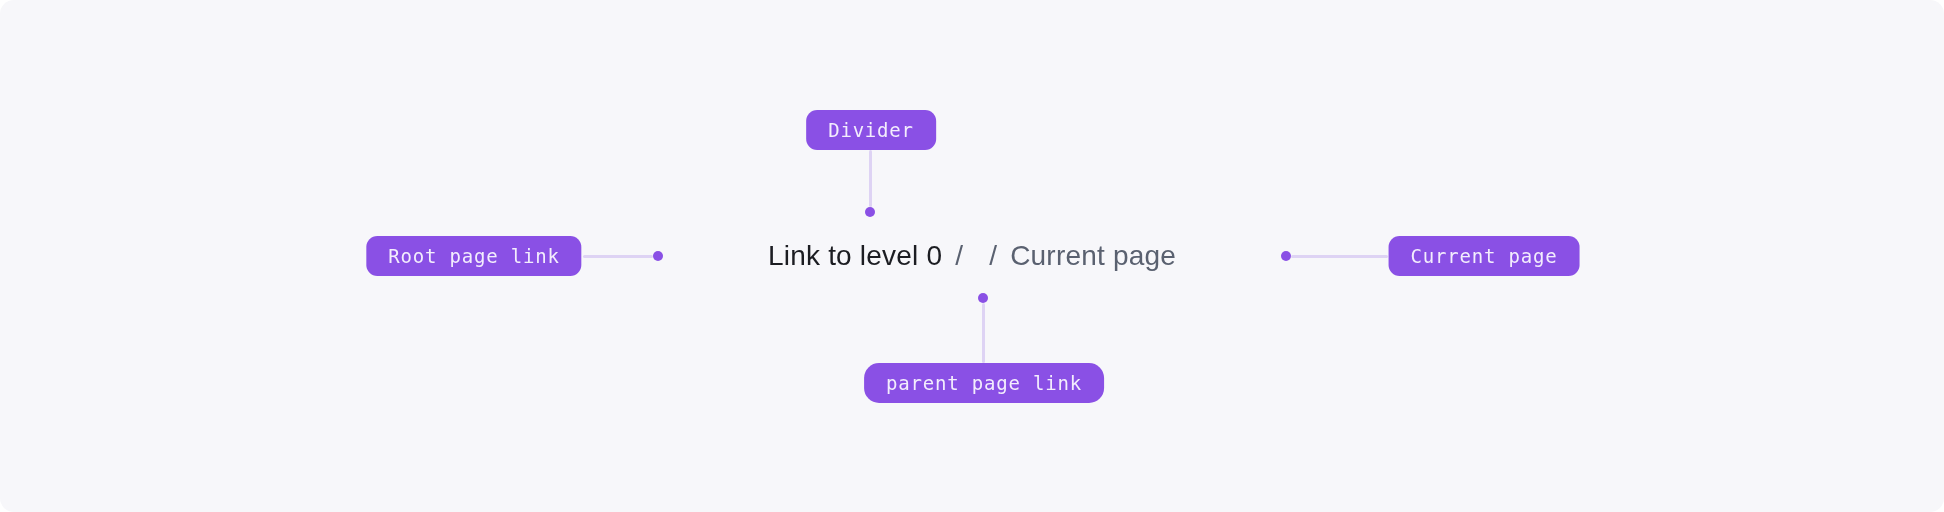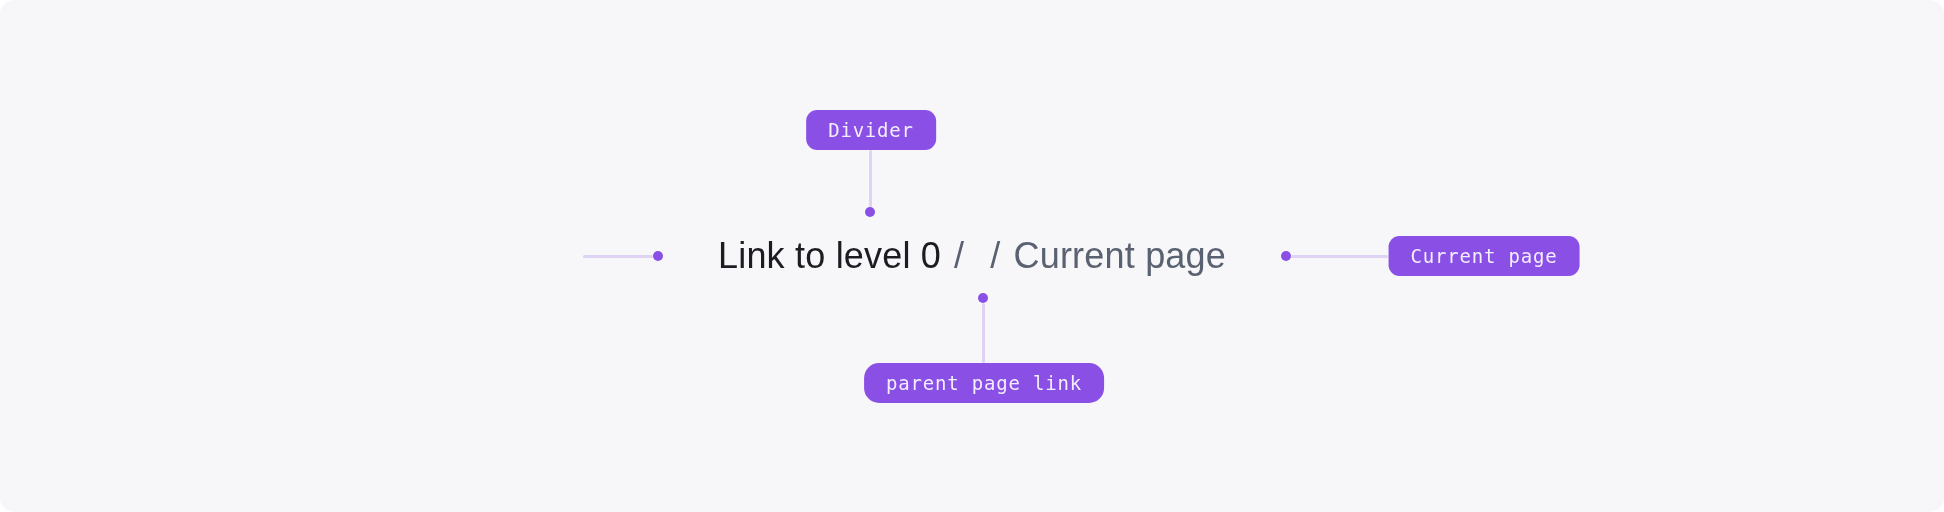--- a/index.html
+++ b/index.html
@@ -66,21 +66,21 @@
 
   
   .breadcrumb {
     position: absolute;
     left: 972px;
     top: 256px;
     transform: translate(-50%, -50%);
     display: flex;
     align-items: center;
     white-space: nowrap;
-    font-size: 36px;
+    font-size: 28px;
     font-weight: 400;
     color: #1c1d22;
     letter-spacing: 0.2px;
   }
   .breadcrumb a.crumb-link {
     color: #1c1d22;
     text-decoration: none;
     cursor: pointer;
   }
   .breadcrumb .sep {
@@ -93,20 +93,21 @@
 </style>
 </head>
 <body>
 
 <div class="canvas">
 
   <div class="pill" id="pill-divider">Divider</div>
   <div class="connector" id="line-divider"></div>
   <div class="dot" id="dot-divider"></div>
 
+  <div class="pill" id="pill-root">Root page link</div>
   <div class="connector" id="line-root"></div>
   <div class="dot" id="dot-root"></div>
 
   <nav class="breadcrumb">
     <a class="crumb-link">Link to level 0</a>
     <span class="sep">/</span>
     <span class="sep">/</span>
     <span class="crumb-current">Current page</span>
   </nav>
 

